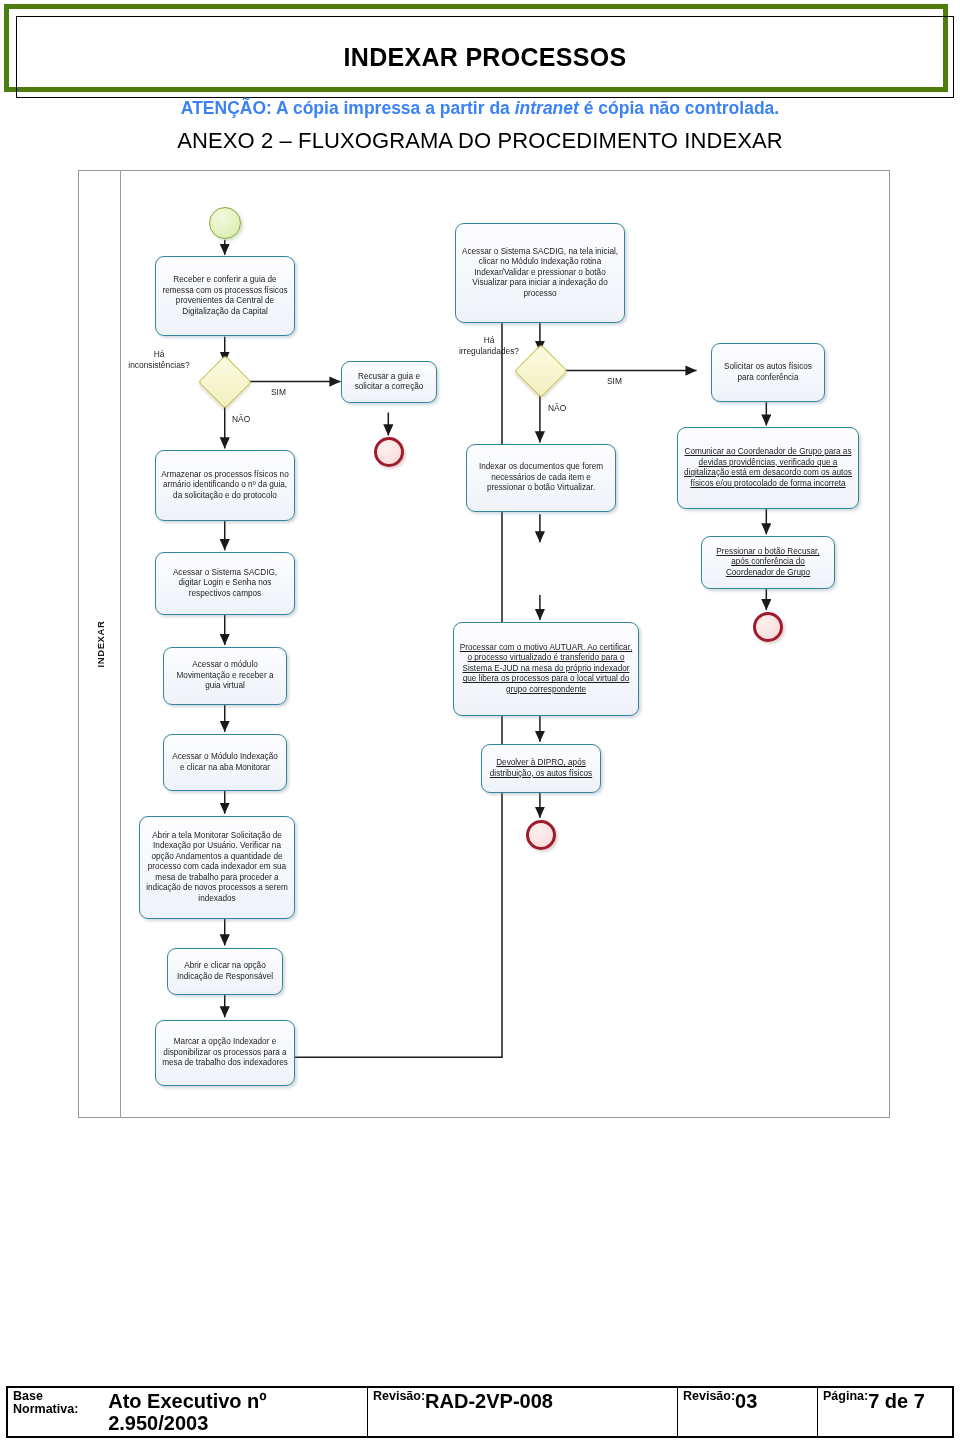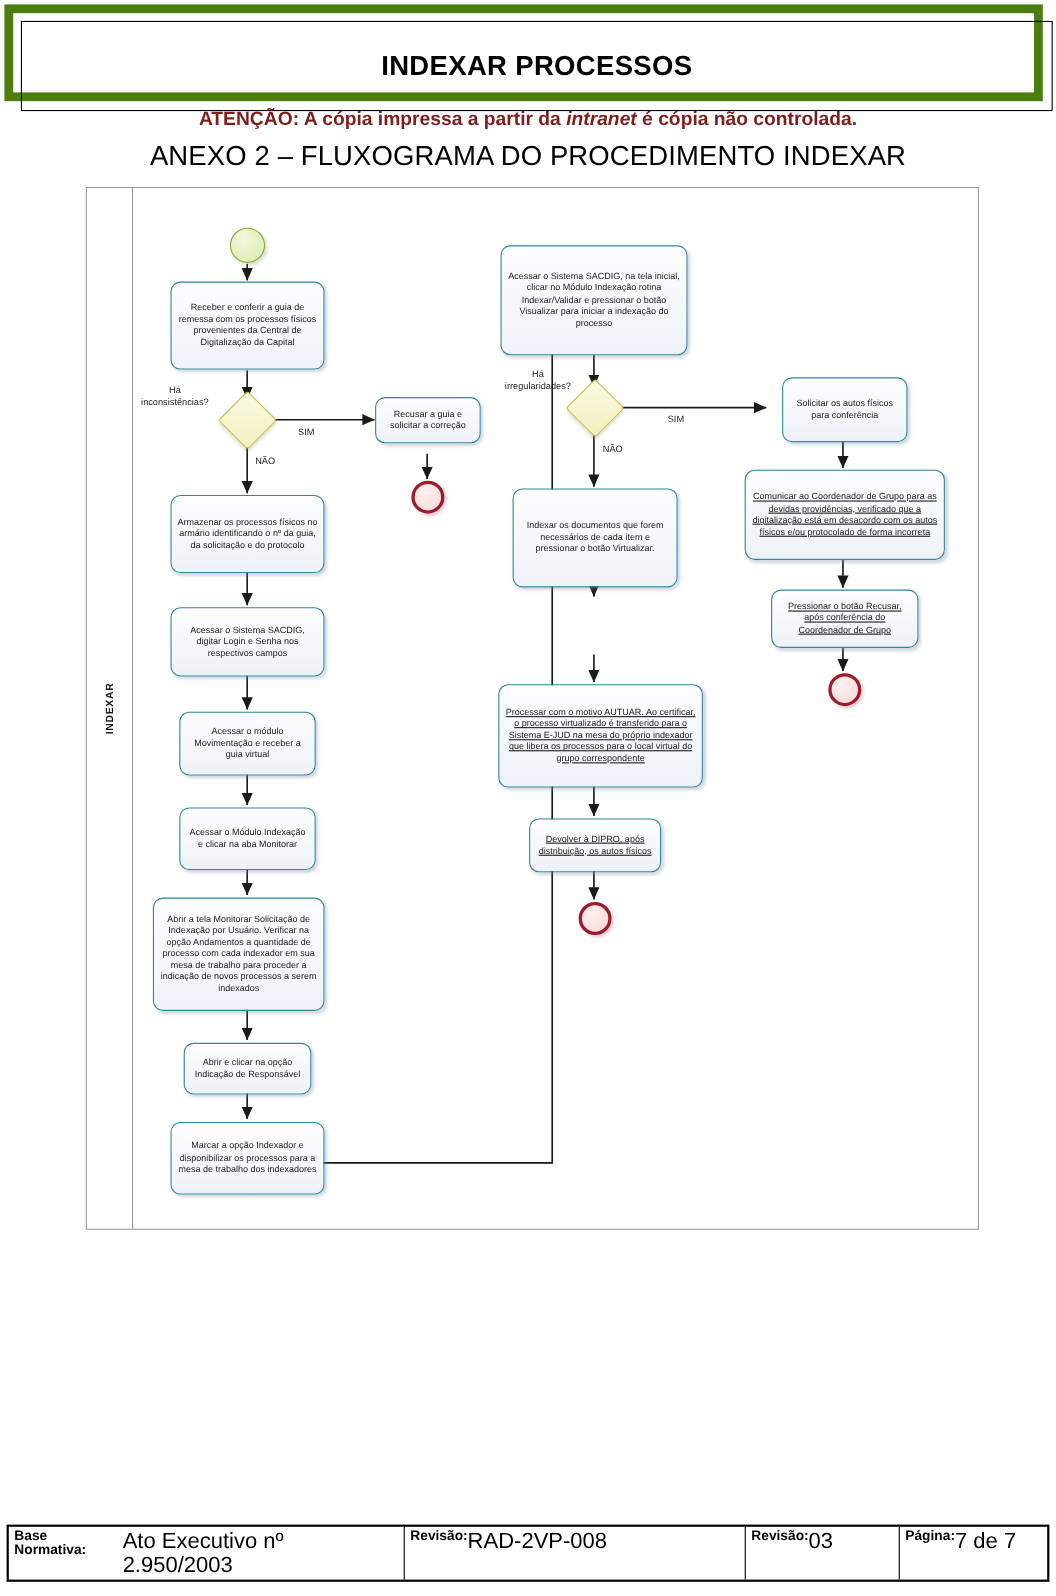--- a/index.html
+++ b/index.html
@@ -1,39 +1,39 @@
 <!DOCTYPE html>
 <html><head>
 <meta charset="utf-8">
 <style>
   html,body{margin:0;padding:0;background:#ffffff;}
   body{width:960px;height:1451px;font-family:"Liberation Sans",sans-serif;color:#000;position:relative;overflow:hidden;}
 
   
   #doc-header{
     position:absolute;left:4px;top:4px;width:944px;height:88px;
-    border:8px solid #4d7c0f;box-sizing:border-box;
+    border:5px solid #4d7c0f;box-sizing:border-box;
     display:flex;align-items:center;justify-content:center;
   }
   #doc-header-inner{
     position:absolute;left:7px;top:7px;width:938px;height:82px;
     border:1px solid #000;box-sizing:border-box;
     display:flex;align-items:center;justify-content:center;
   }
   #doc-title{font-size:25px;font-weight:700;letter-spacing:.3px;}
 
   
   #notice{
     position:absolute;left:0;top:98px;width:960px;text-align:center;
-    color:#7f1d1d;font-weight:700;font-size:17.5px;
+    color:#3b82f6;font-weight:700;font-size:17.5px;
   }
   #notice .ital{font-style:italic;}
   #anexo{
     position:absolute;left:0;top:128px;width:960px;text-align:center;
-    font-size:25px;font-weight:400;letter-spacing:.1px;
+    font-size:22px;font-weight:400;letter-spacing:.1px;
   }
 
   
   #pool{
     position:absolute;left:78px;top:170px;width:812px;height:948px;
     border:1px solid #9a9a9a;box-sizing:border-box;background:#fff;
   }
   #lane-header{
     position:absolute;left:0;top:0;width:42px;height:100%;
     border-right:1px solid #9a9a9a;box-sizing:border-box;
@@ -83,21 +83,21 @@
   #footer{
     position:absolute;left:6px;top:1386px;width:948px;height:52px;
     border:2px solid #000;box-sizing:border-box;display:flex;
   }
   #footer .cell{
     border-right:1.5px solid #000;box-sizing:border-box;
     padding:2px 4px 0 5px;display:flex;flex-direction:row;justify-content:flex-start;
   }
   #footer .cell:last-child{border-right:none;}
   #footer .cap{font-size:12.5px;font-weight:700;line-height:1.05;text-align:left;}
-  #footer .val{font-size:20px;font-weight:400;line-height:1.1;}
+  #footer .val{font-size:20px;font-weight:700;line-height:1.1;}
   .c1{width:360px;}
   .c1 .val{text-align:left;}
   .c2{width:310px;}
   .c2 .val{text-align:center;}
   .c3{width:140px;}
   .c3 .val{text-align:center;}
   .c4{flex:1;}
   .c4 .val{text-align:center;}
 </style>
 </head>
@@ -227,21 +227,21 @@
     </div>
 
     <div class="lbl two" style="left:318px;top:164px;width:100px;">
       <span>Há</span><br>
       <span>irregularidades?</span>
     </div>
     <div class="gw" style="left:401px;top:181px;"></div>
     <div class="lbl" style="left:486px;top:205px;">SIM</div>
     <div class="lbl" style="left:427px;top:232px;">NÃO</div>
 
-    <div class="task" style="left:345px;top:273px;width:150px;height:90px;">
+    <div class="task" style="left:345px;top:273px;width:150px;height:68px;">
       <span>Indexar os documentos que forem necessários de cada item e pressionar o botão Virtualizar.</span>
     </div>
 
 
     <div class="task u" style="left:332px;top:451px;width:186px;height:94px;">
       <span>Processar com o motivo AUTUAR. Ao certificar, o processo virtualizado é transferido para o Sistema E-JUD na mesa do próprio indexador que libera os processos para o local virtual do grupo correspondente</span>
     </div>
 
     <div class="task u" style="left:360px;top:573px;width:120px;height:49px;">
       <span>Devolver à DIPRO, após distribuição, os autos físicos</span>

